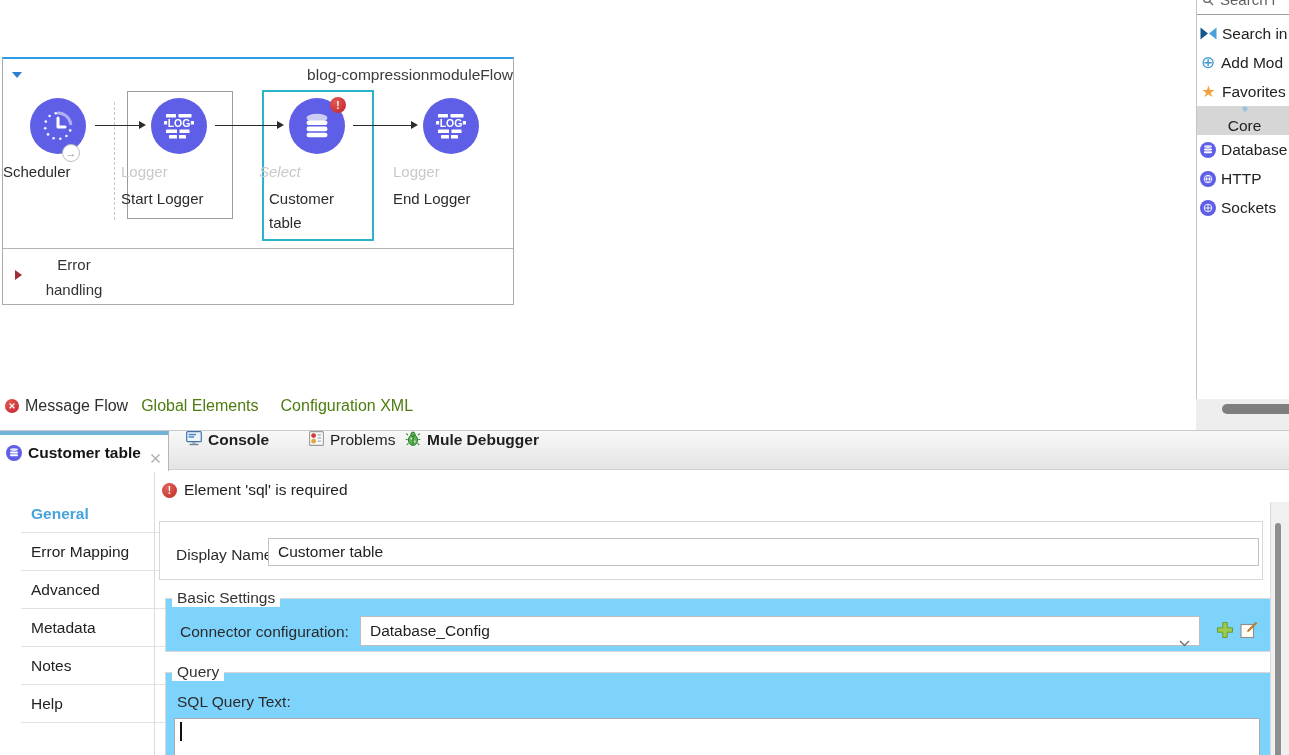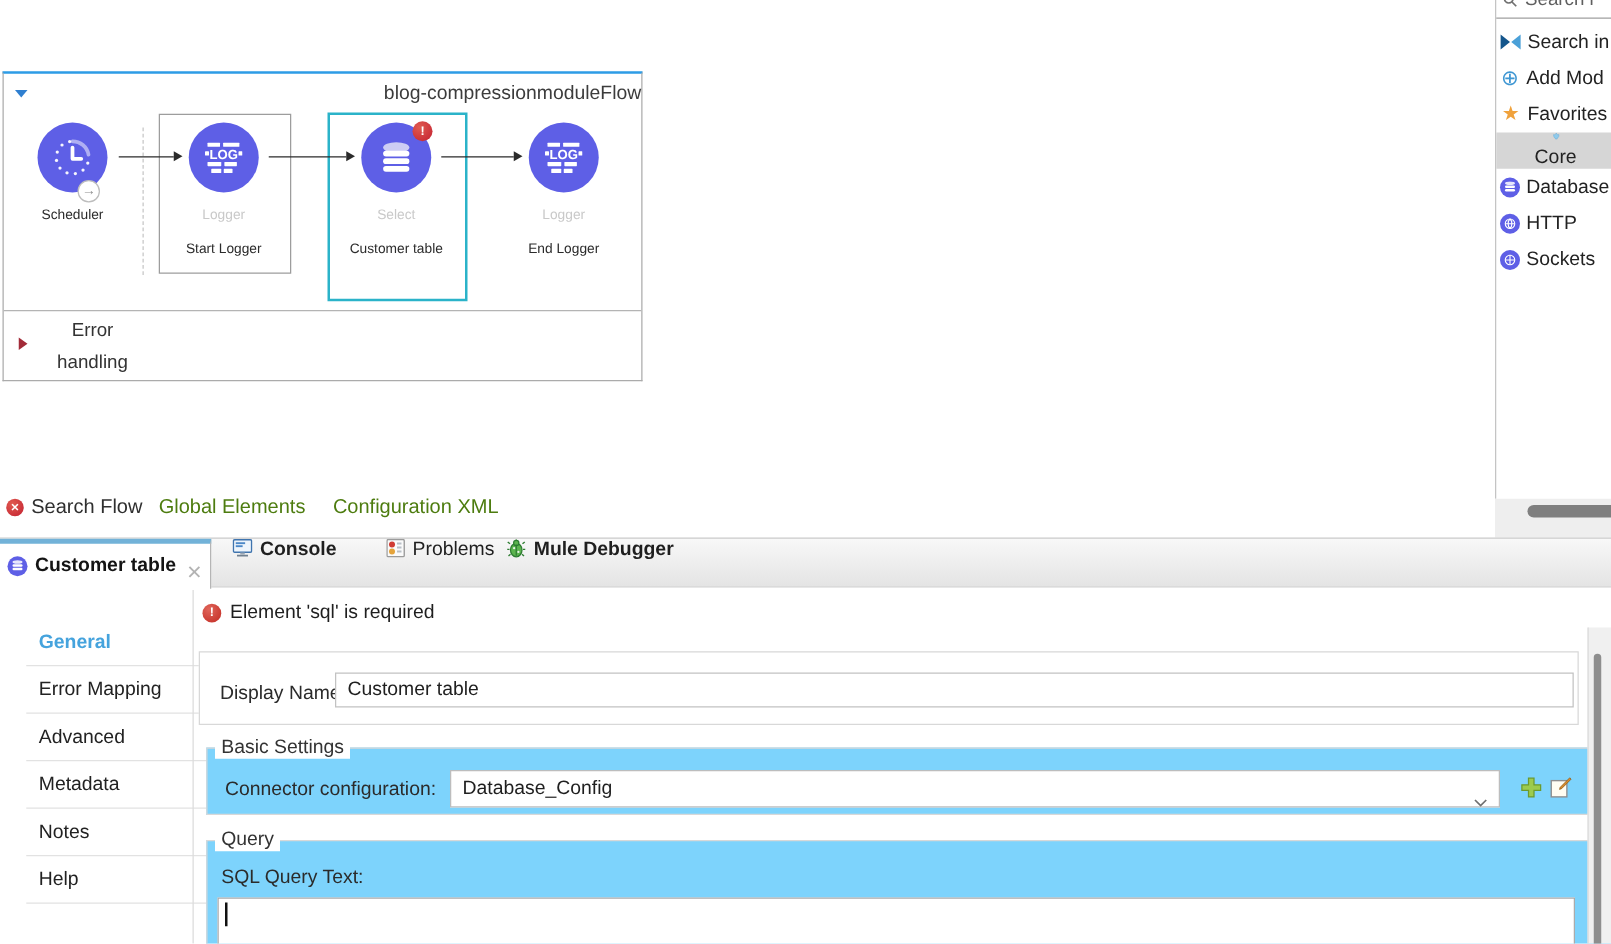--- a/index.html
+++ b/index.html
@@ -14,21 +14,21 @@
               font-size:15.5px;color:#3c3c3c;cursor:default;justify-content:space-between;}
   .caret-down{width:0;height:0;border-left:5px solid transparent;border-right:5px solid transparent;
               border-top:6px solid #2f7fd0;}
   .flow-body{position:relative;height:158px;}
   .dashed-sep{position:absolute;left:111px;top:12px;height:118px;border-left:1px dashed #c6c6c6;}
   .logger-box{position:absolute;left:124px;top:1px;width:106px;height:128px;border:1px solid #9d9d9d;}
   .select-box{position:absolute;left:259px;top:0px;width:112px;height:151px;border:2px solid #2bb3c9;}
   .node-circle{position:absolute;top:8px;width:56px;height:56px;border-radius:50%;background:#5e5fe6;
                display:flex;align-items:center;justify-content:center;cursor:pointer;}
   .n-scheduler{left:27px;} .n-logger1{left:148px;} .n-select{left:286px;} .n-logger2{left:420px;}
-  .node-label{position:absolute;text-align:center;font-size:11px;line-height:24px;}
+  .node-label{position:absolute;text-align:left;font-size:15px;line-height:24px;}
   .lab-type{color:#c9c9c9;} .lab-name{color:#2b2b2b;}
   .arrow{position:absolute;top:35px;height:0;border-top:1.5px solid #2b2b2b;}
   .arrow:after{content:'';position:absolute;right:-7px;top:-5px;width:0;height:0;
                border-left:7px solid #2b2b2b;border-top:4px solid transparent;border-bottom:4px solid transparent;}
   .a1{left:92px;width:44px;} .a2{left:212px;width:62px;} .a3{left:350px;width:58px;}
   .err-badge{position:absolute;left:327px;top:7px;width:16px;height:16px;border-radius:50%;
              background:radial-gradient(circle at 35% 30%,#e05a50,#c32030);color:#fff;font-size:10px;
              font-weight:bold;display:flex;align-items:center;justify-content:center;}
   .sched-badge{position:absolute;left:59px;top:54px;width:18px;height:18px;border-radius:50%;background:#fff;
                border:1px solid #bdbdbd;color:#8f8f8f;font-size:11px;display:flex;align-items:center;justify-content:center;}
@@ -187,35 +187,35 @@
             <rect x="5" y="21" width="8" height="3.4" rx="0.5"></rect>
               <rect x="15" y="21" width="7" height="3.4" rx="0.5"></rect>
           </g>
           <text x="15" y="13" text-anchor="middle" font-size="10.5" font-weight="bold" fill="#ffffff" font-family="Liberation Sans, sans-serif">LOG</text>
         </svg>
       </div>
 
       <div class="node-label lab-name" style="left:0;width:110px;top:70px;">Scheduler</div>
       <div class="node-label lab-type" style="left:118px;width:116px;top:70px;">Logger</div>
       <div class="node-label lab-name" style="left:118px;width:116px;top:97px;">Start Logger</div>
-      <div class="node-label lab-type" style="left:256px;width:116px;top:70px;">Select</div>
+      <div class="node-label lab-type" style="left:256px;width:116px;top:70px;font-style:italic;">Select</div>
       <div class="node-label lab-name" style="left:266px;width:96px;top:97px;">Customer table</div>
       <div class="node-label lab-type" style="left:390px;width:116px;top:70px;">Logger</div>
       <div class="node-label lab-name" style="left:390px;width:116px;top:97px;">End Logger</div>
     </div>
 
     <div class="flow-error-row">
       <span class="caret-right"></span>
       <div class="eh-label">Error handling</div>
     </div>
   </div>
 
   <div class="editor-tabs">
     <span class="msg-err">✕</span>
-    <span class="etab on">Search Flow</span>
+    <span class="etab on">Message Flow</span>
     <span class="etab off gap1">Global Elements</span>
     <span class="etab off gap2">Configuration XML</span>
   </div>
 
   <div class="palette">
     <div class="palette-search">
       <div class="inner">
         <svg width="12" height="12" viewBox="0 0 12 12" fill="none" stroke="#707070" stroke-width="1.4">
           <circle cx="5" cy="5" r="3.4"></circle>
             <line x1="7.6" y1="7.6" x2="11" y2="11"></line>

